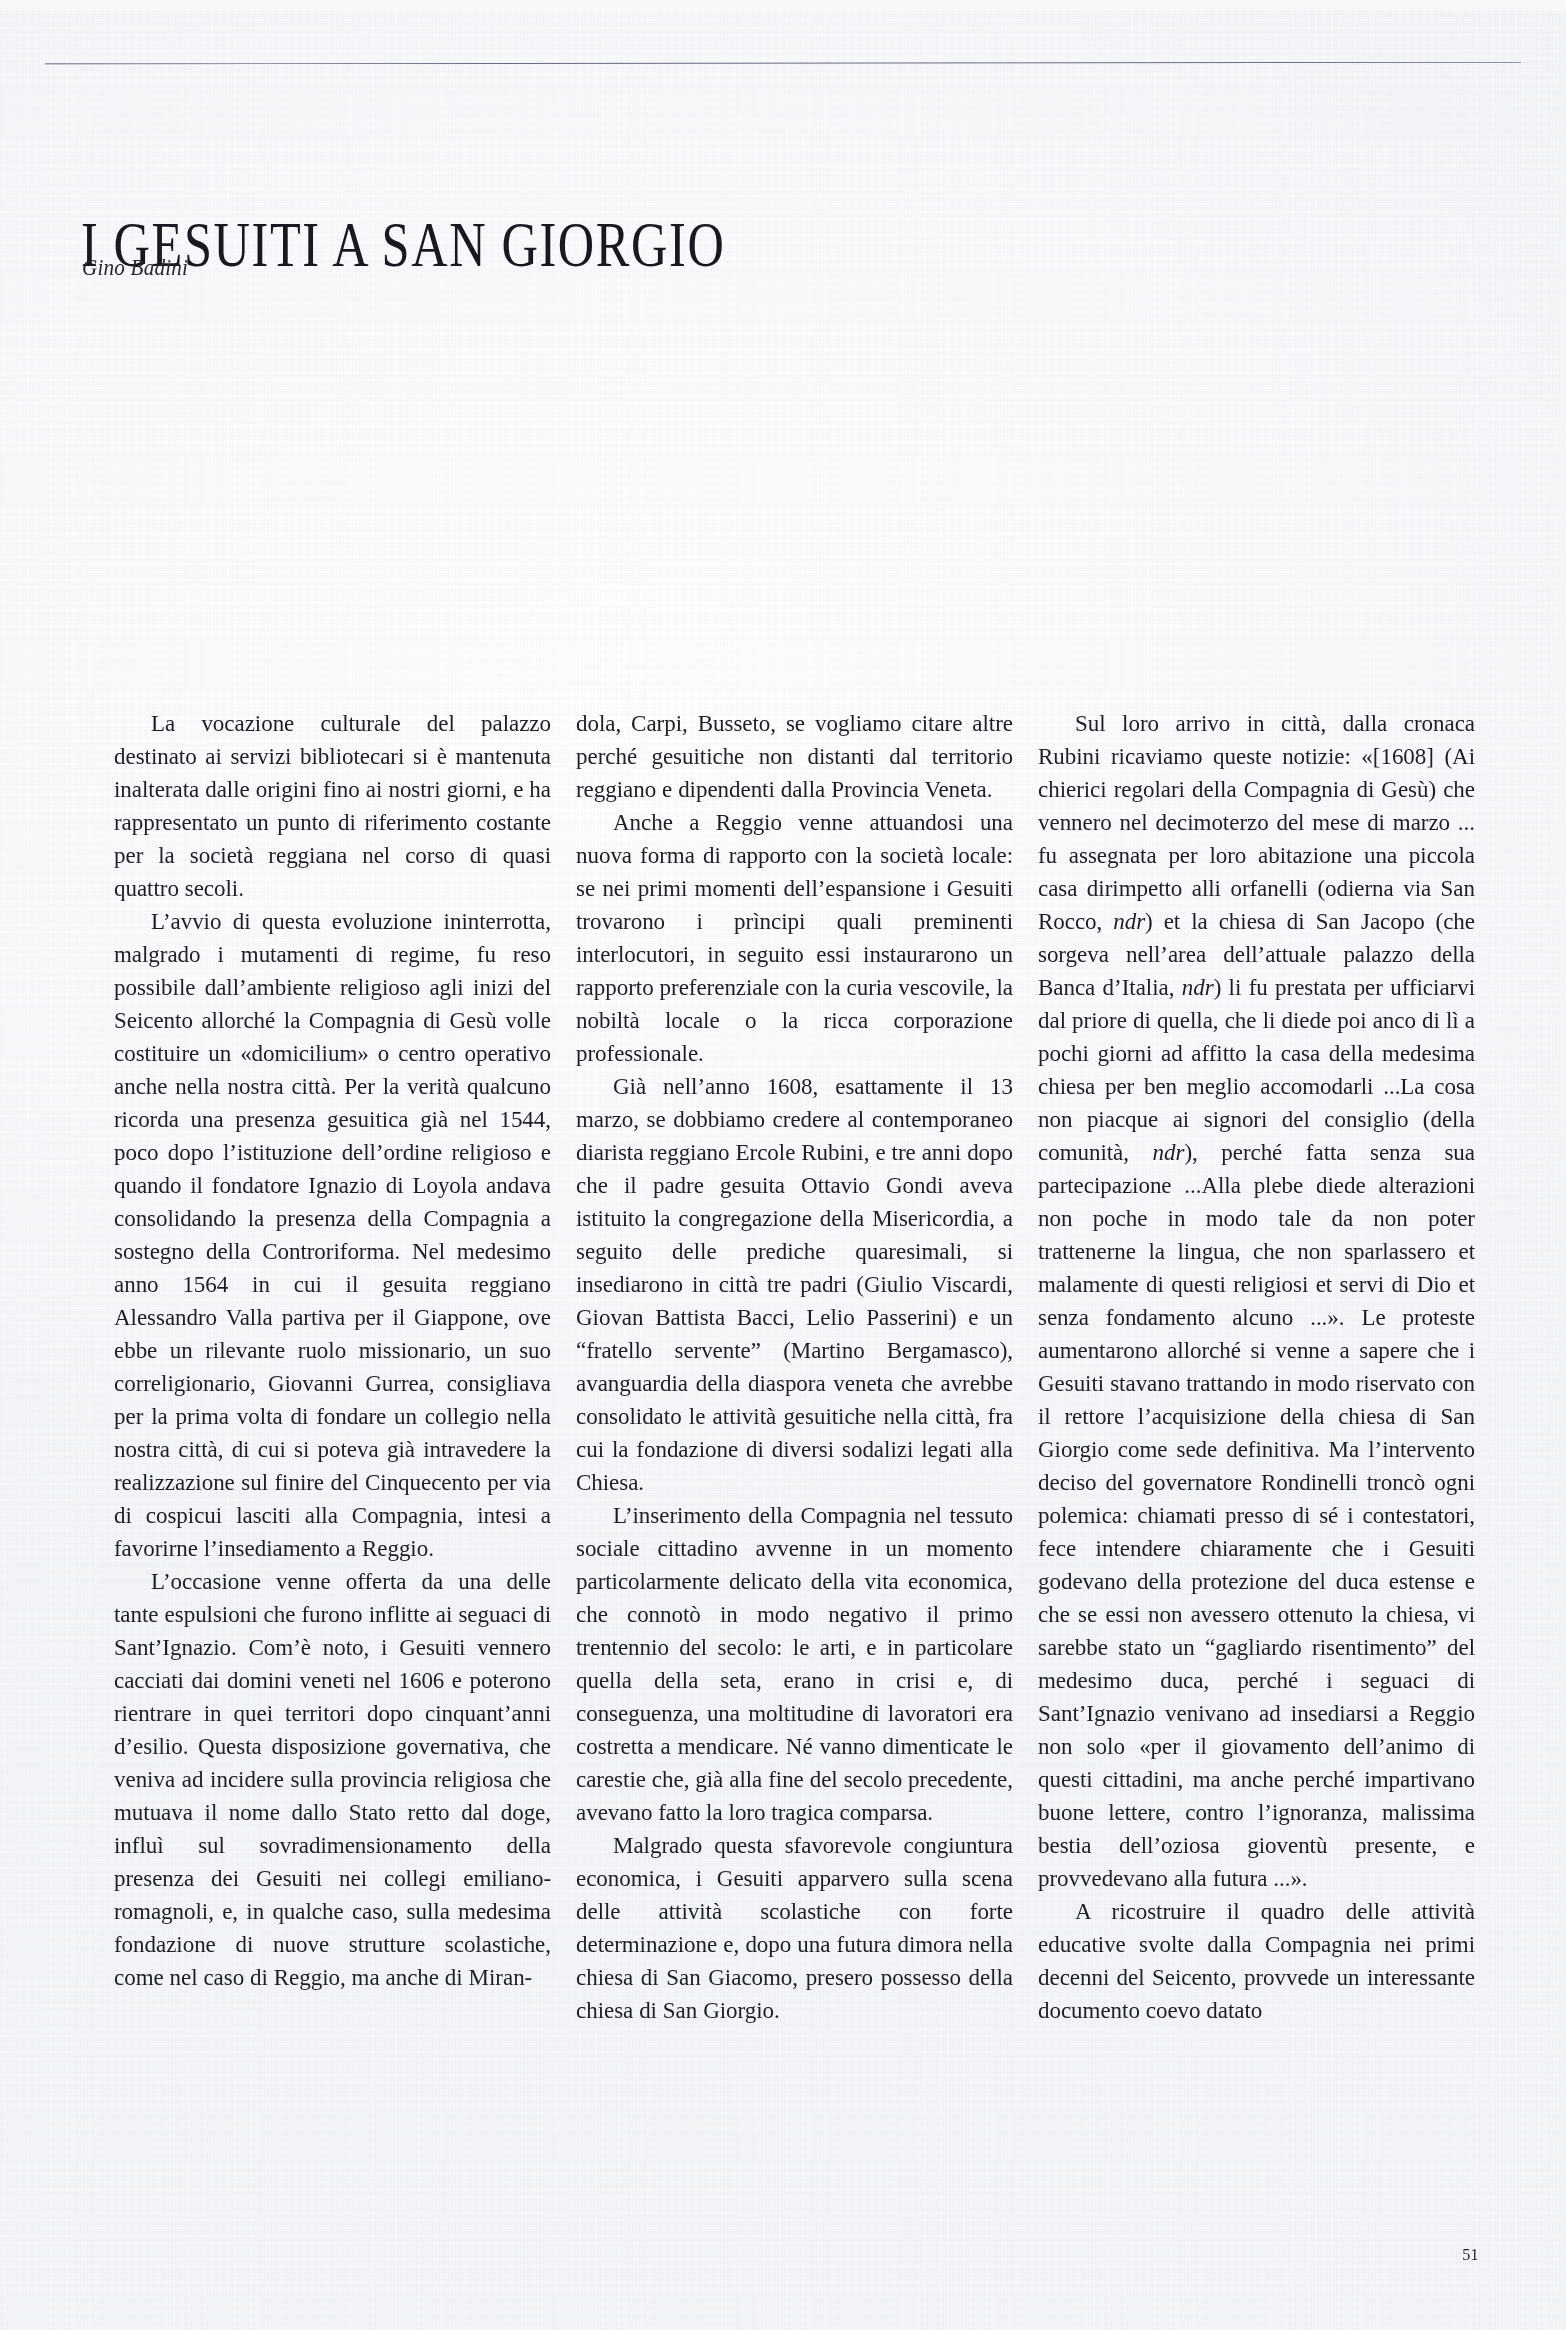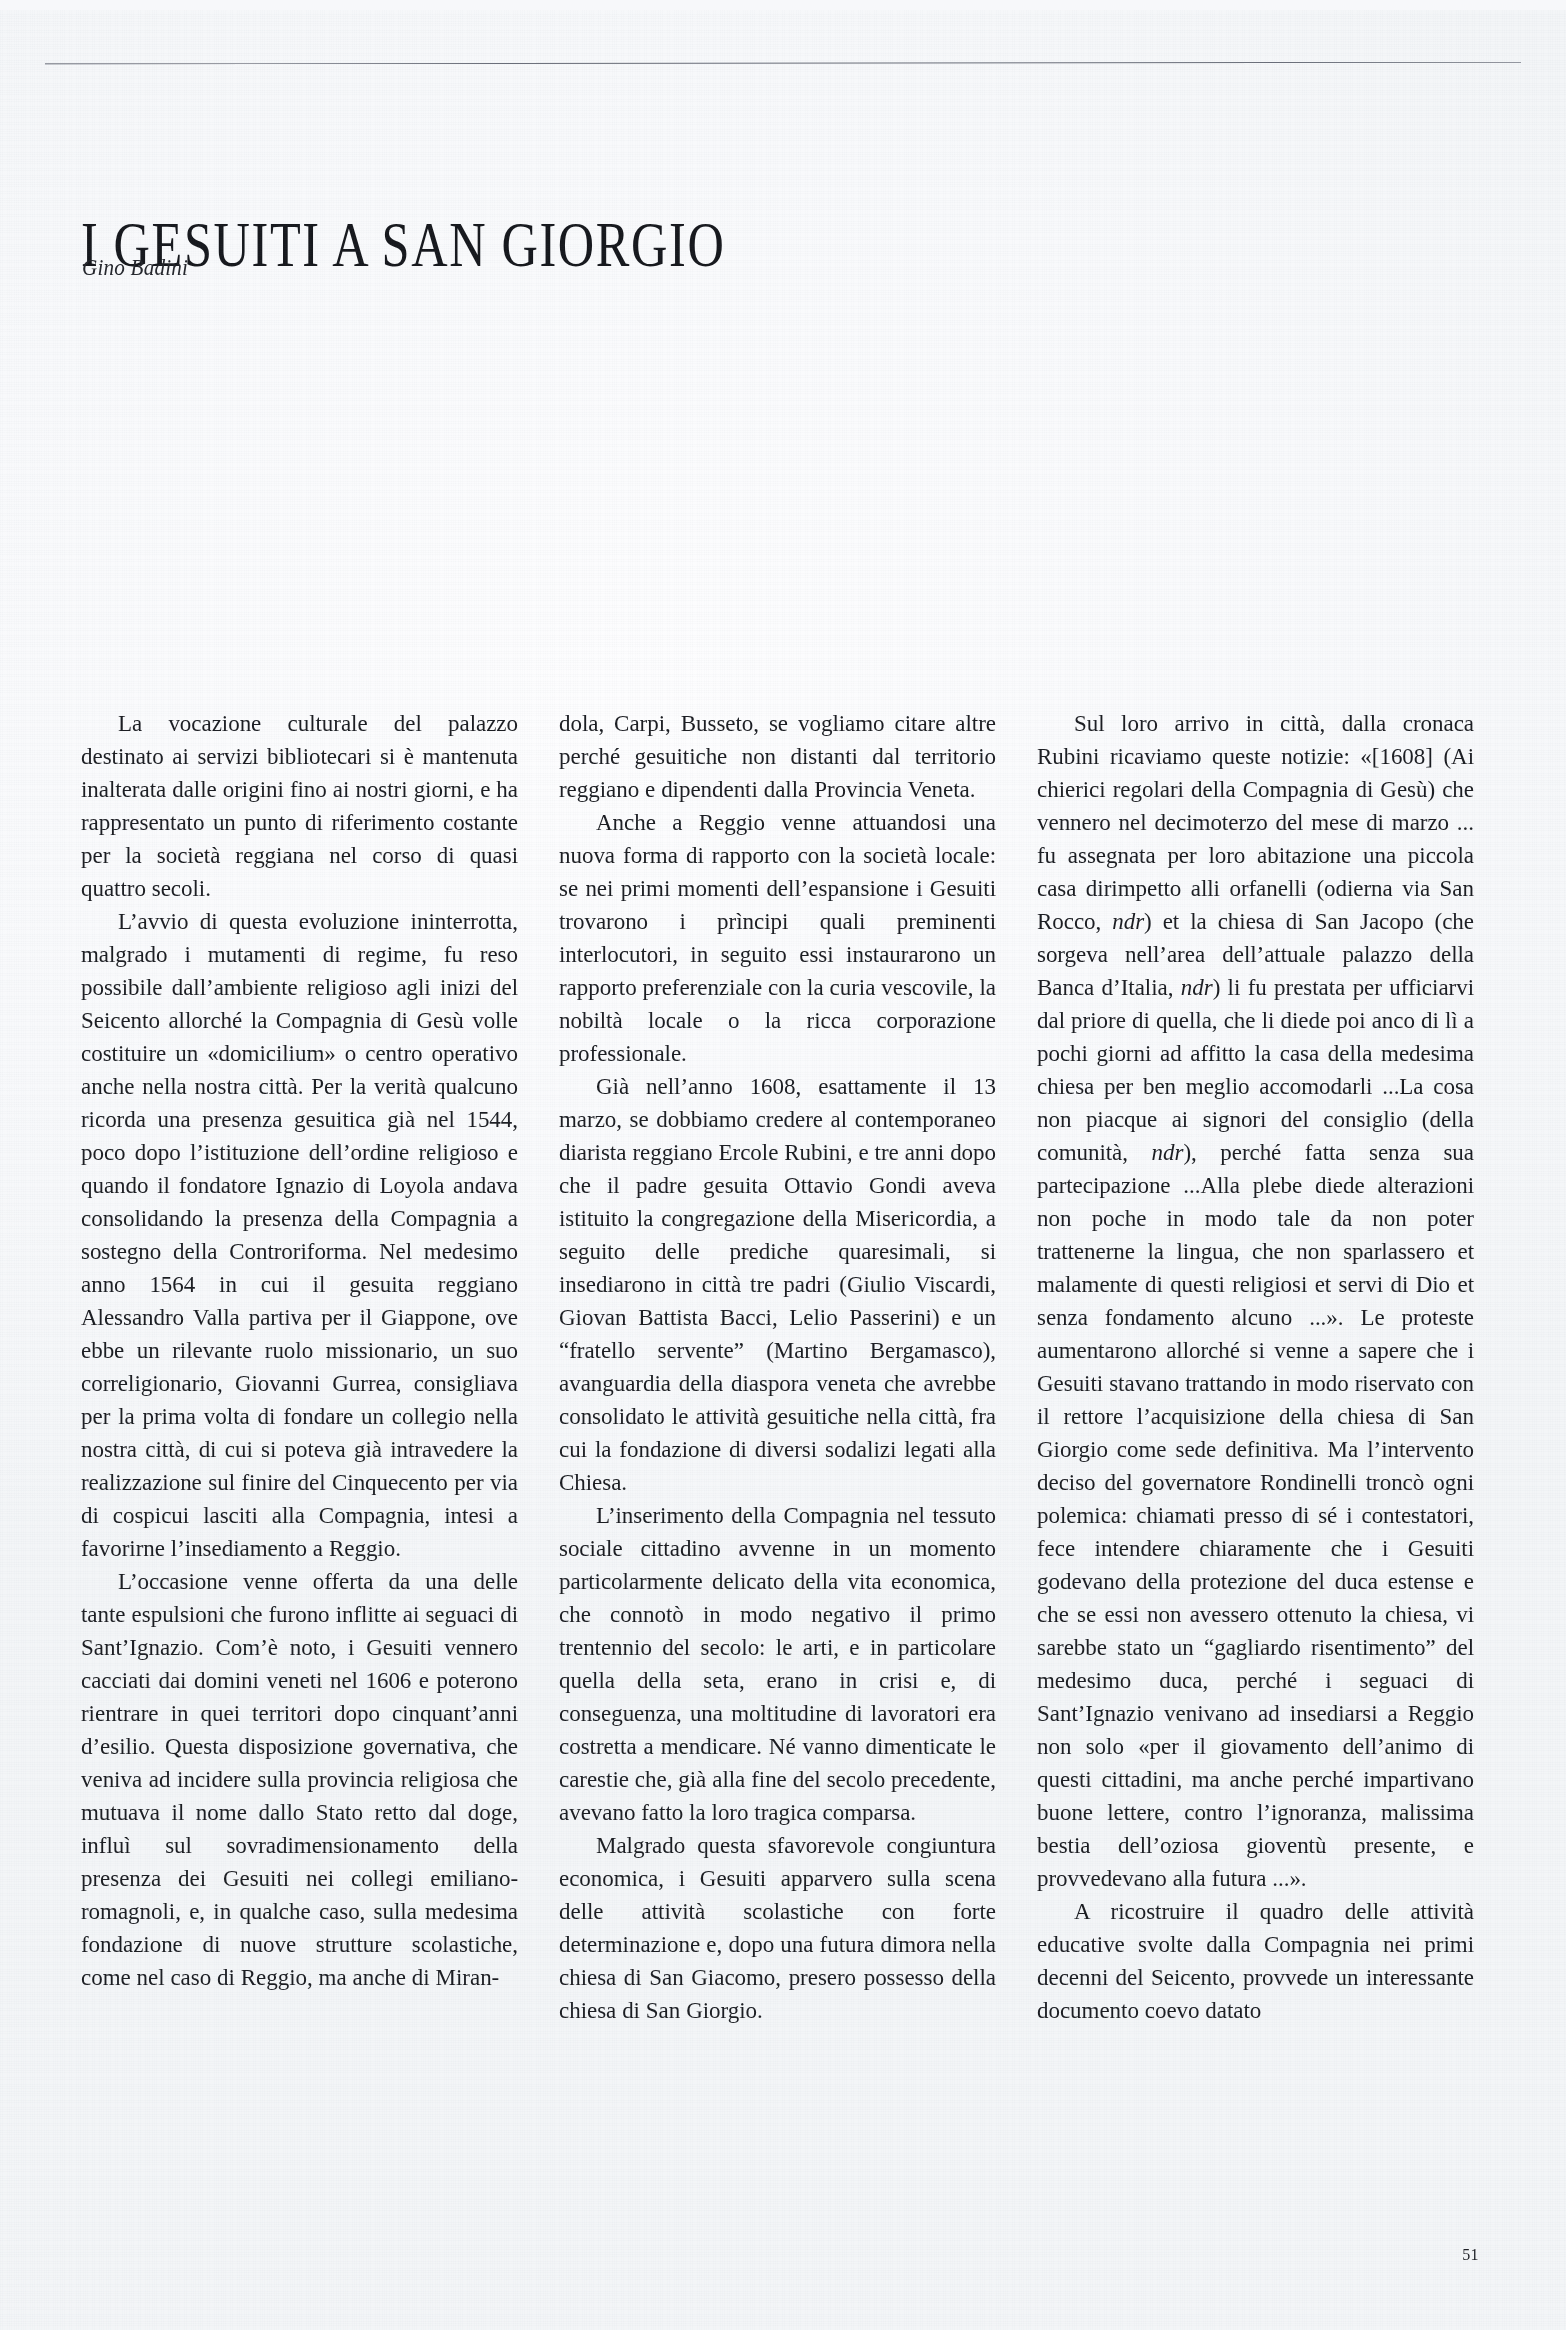--- a/index.html
+++ b/index.html
@@ -70,21 +70,22 @@
   }
 
   
   .columns {
     position: absolute;
     left: 81px;
     top: 697px;
     width: 1394px;
     height: 1535px;
     display: flex;
-    gap: 41px;
+    gap: 25px;
+    justify-content: flex-end;
   }
   .col {
     width: 437px;
     flex: 0 0 437px;
   }
   .col p {
     margin: 0;
     font-size: 23px;
     line-height: 33px;
     text-align: justify;

